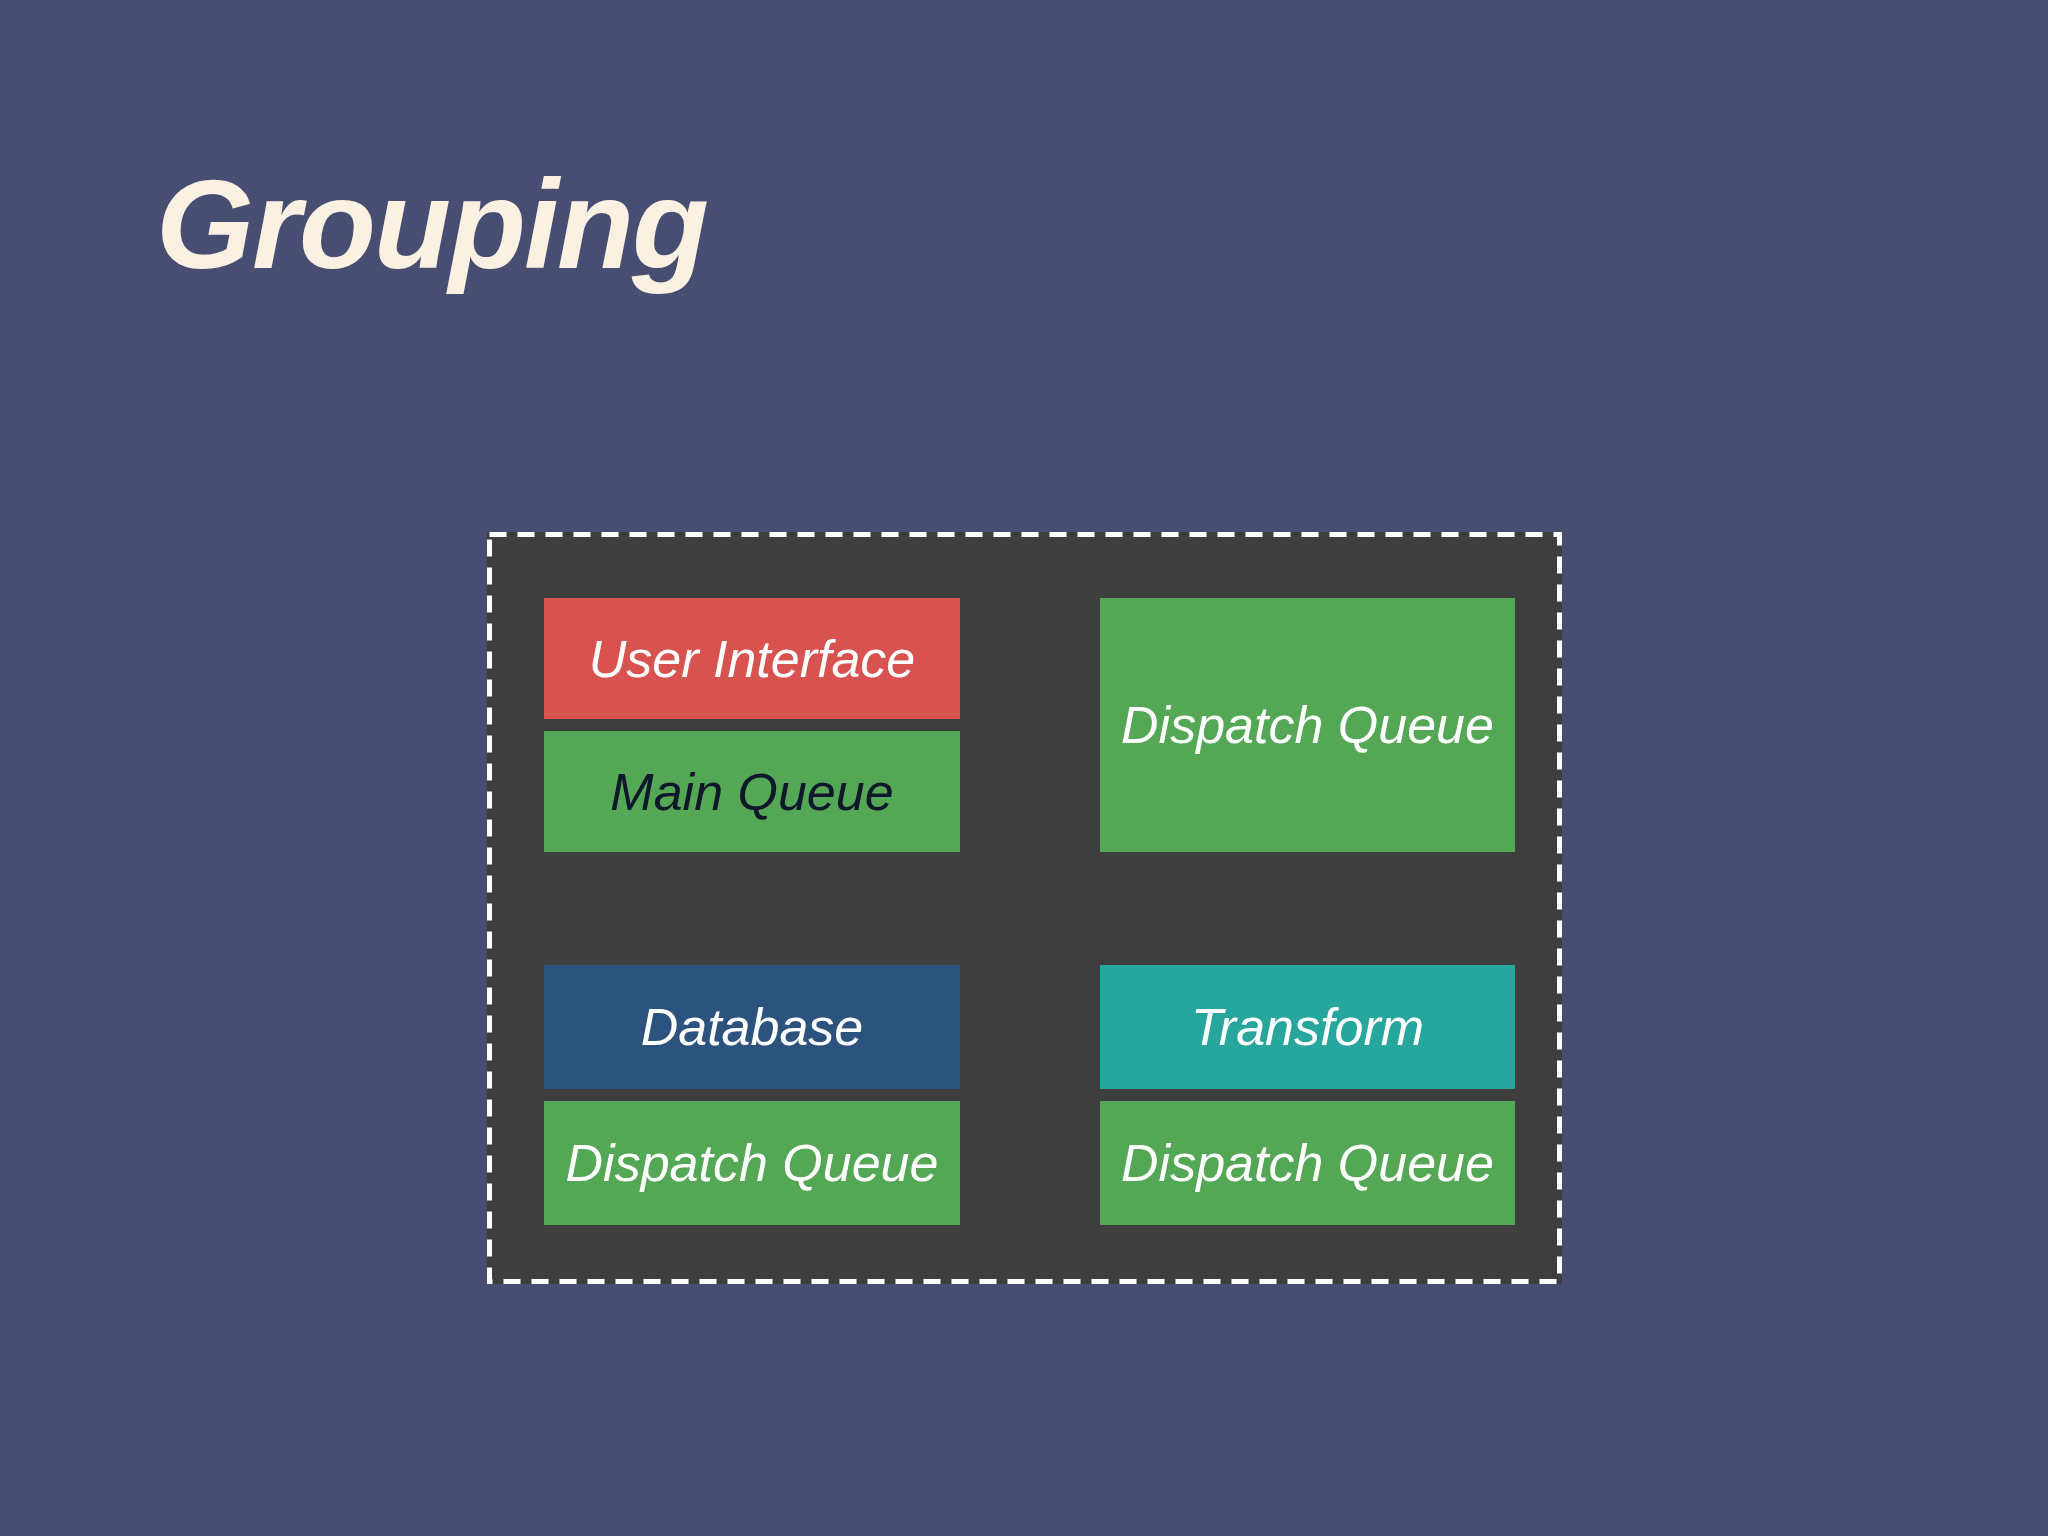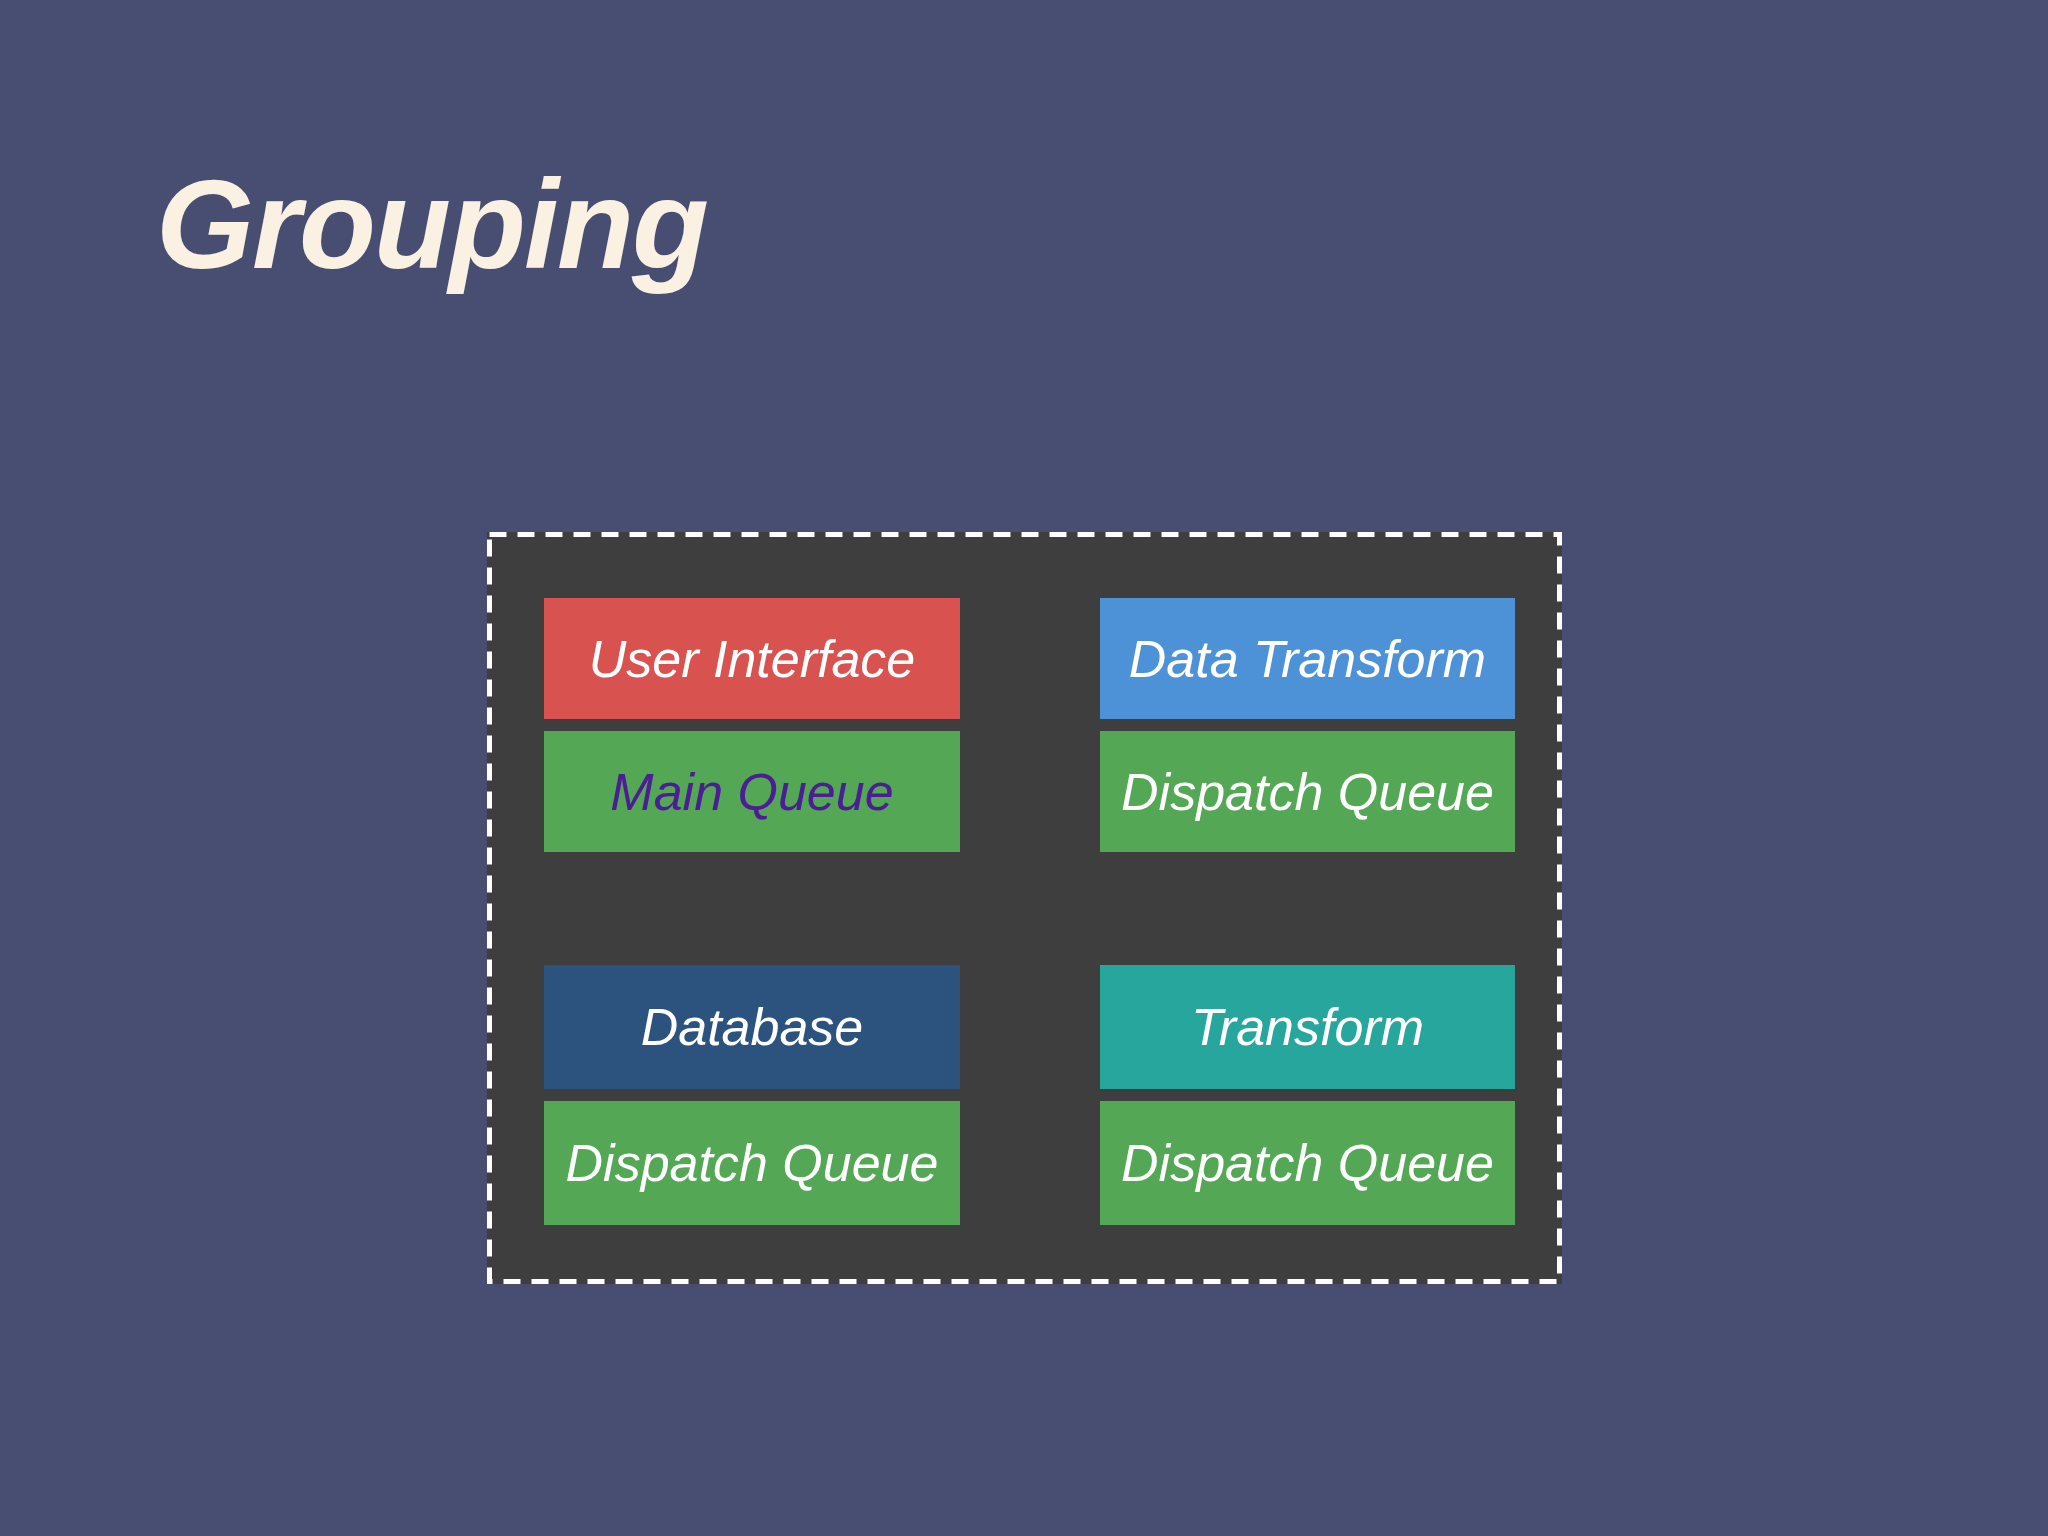--- a/index.html
+++ b/index.html
@@ -77,25 +77,24 @@
   <div class="diagram" style="background-color: rgb(62, 62, 62);">
 
     <svg class="dashed-border" viewBox="0 0 1075 752" aria-hidden="true">
       <rect x="2.5" y="2.5" width="1070" height="747" fill="none" stroke-width="5" stroke-dasharray="17 11" stroke="#FFFFFF"></rect>
     </svg>
 
     <div class="pairs">
 
       <div class="pair">
         <div class="box" style="background-color: rgb(216, 83, 79); color: rgb(255, 255, 255);">User Interface</div>
-        <div class="box" style="background-color: rgb(84, 167, 85); color: #4c1d95;">Main Queue</div>
+        <div class="box" style="background-color: rgb(84, 167, 85); color: #0f172a;">Main Queue</div>
       </div>
 
       <div class="pair">
-        <div class="box" style="background-color: rgb(77, 146, 214); color: rgb(255, 255, 255);">Data Transform</div>
         <div class="box" style="background-color: rgb(84, 167, 85); color: rgb(255, 255, 255);">Dispatch Queue</div>
       </div>
 
       <div class="pair">
         <div class="box" style="background-color: rgb(44, 82, 126); color: rgb(255, 255, 255);">Database</div>
         <div class="box" style="background-color: rgb(84, 167, 85); color: rgb(255, 255, 255);">Dispatch Queue</div>
       </div>
 
       <div class="pair">
         <div class="box" style="background-color: rgb(38, 166, 157); color: rgb(255, 255, 255);">Transform</div>

